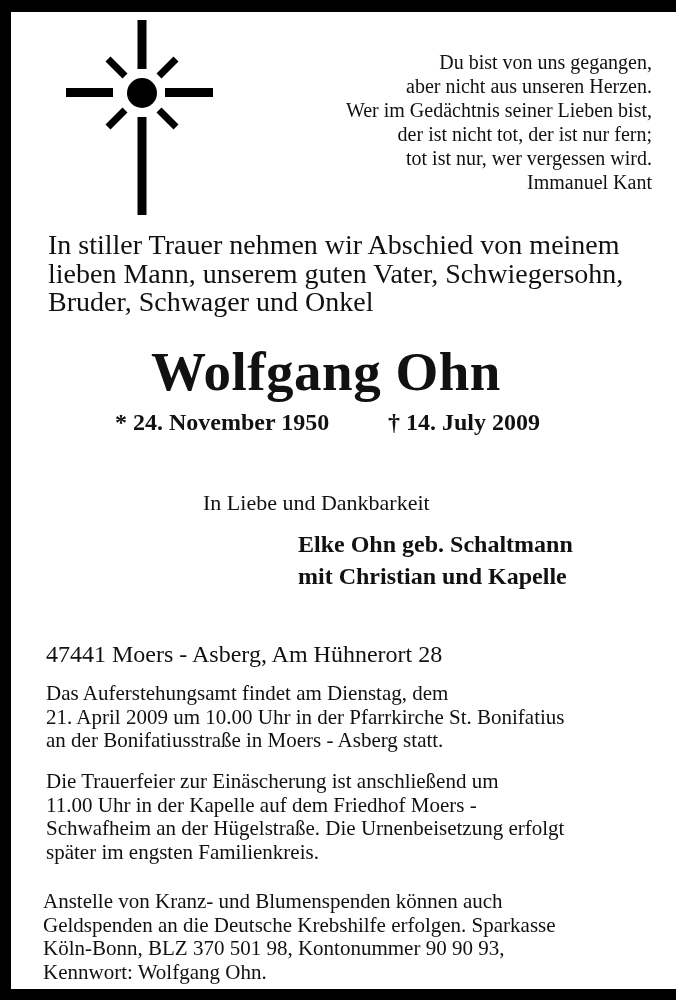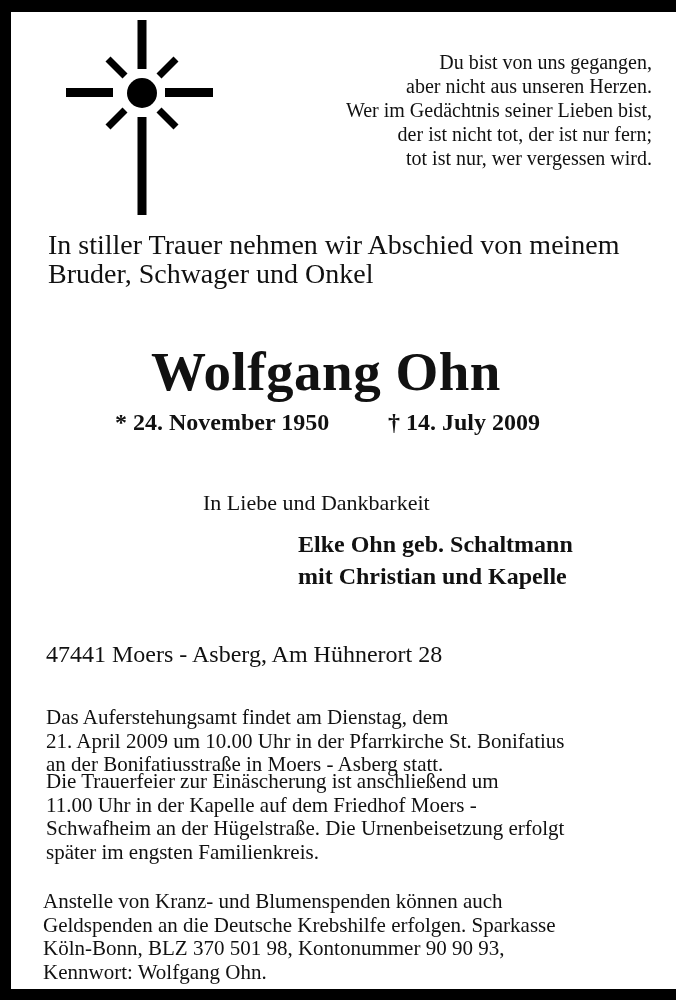--- a/index.html
+++ b/index.html
@@ -65,21 +65,21 @@
   .address {
     left: 35px; top: 627px;
     font-size: 24px; line-height: 30px;
   }
   .para {
     position: absolute;
     font-size: 21px;
     line-height: 23.7px;
   }
   .para div { white-space: nowrap; }
-  .p1 { left: 35px; top: 670px; margin-top: 24px; }
+  .p1 { left: 35px; top: 670px; }
   .p2 { left: 35px; top: 758px; }
   .p3 { left: 32px; top: 868px; margin-top: 10px; }
 </style>
 </head>
 <body>
 
 <div class="sheet">
 
   <svg class="cross-icon" width="653" height="977" viewBox="0 0 653 977" xmlns="http://www.w3.org/2000/svg">
     <g fill="#000000" stroke="none">
@@ -97,24 +97,26 @@
       <line x1="165" y1="115" x2="148" y2="98"></line>
     </g>
   </svg>
 
   <div class="quote">
     <div>Du bist von uns gegangen,</div>
     <div>aber nicht aus unseren Herzen.</div>
     <div>Wer im Gedächtnis seiner Lieben bist,</div>
     <div>der ist nicht tot, der ist nur fern;</div>
     <div>tot ist nur, wer vergessen wird.</div>
+    <div>Immanuel Kant</div>
   </div>
 
   <div class="intro">
     <div>In stiller Trauer nehmen wir Abschied von meinem</div>
+    <div>lieben Mann, unserem guten Vater, Schwiegersohn,</div>
     <div>Bruder, Schwager und Onkel</div>
   </div>
 
   <div class="abs name">Wolfgang Ohn</div>
 
   <div class="abs born">* 24. November 1950</div>
   <div class="abs died">† 14. July 2009</div>
 
   <div class="abs gratitude">In Liebe und Dankbarkeit</div>
 

